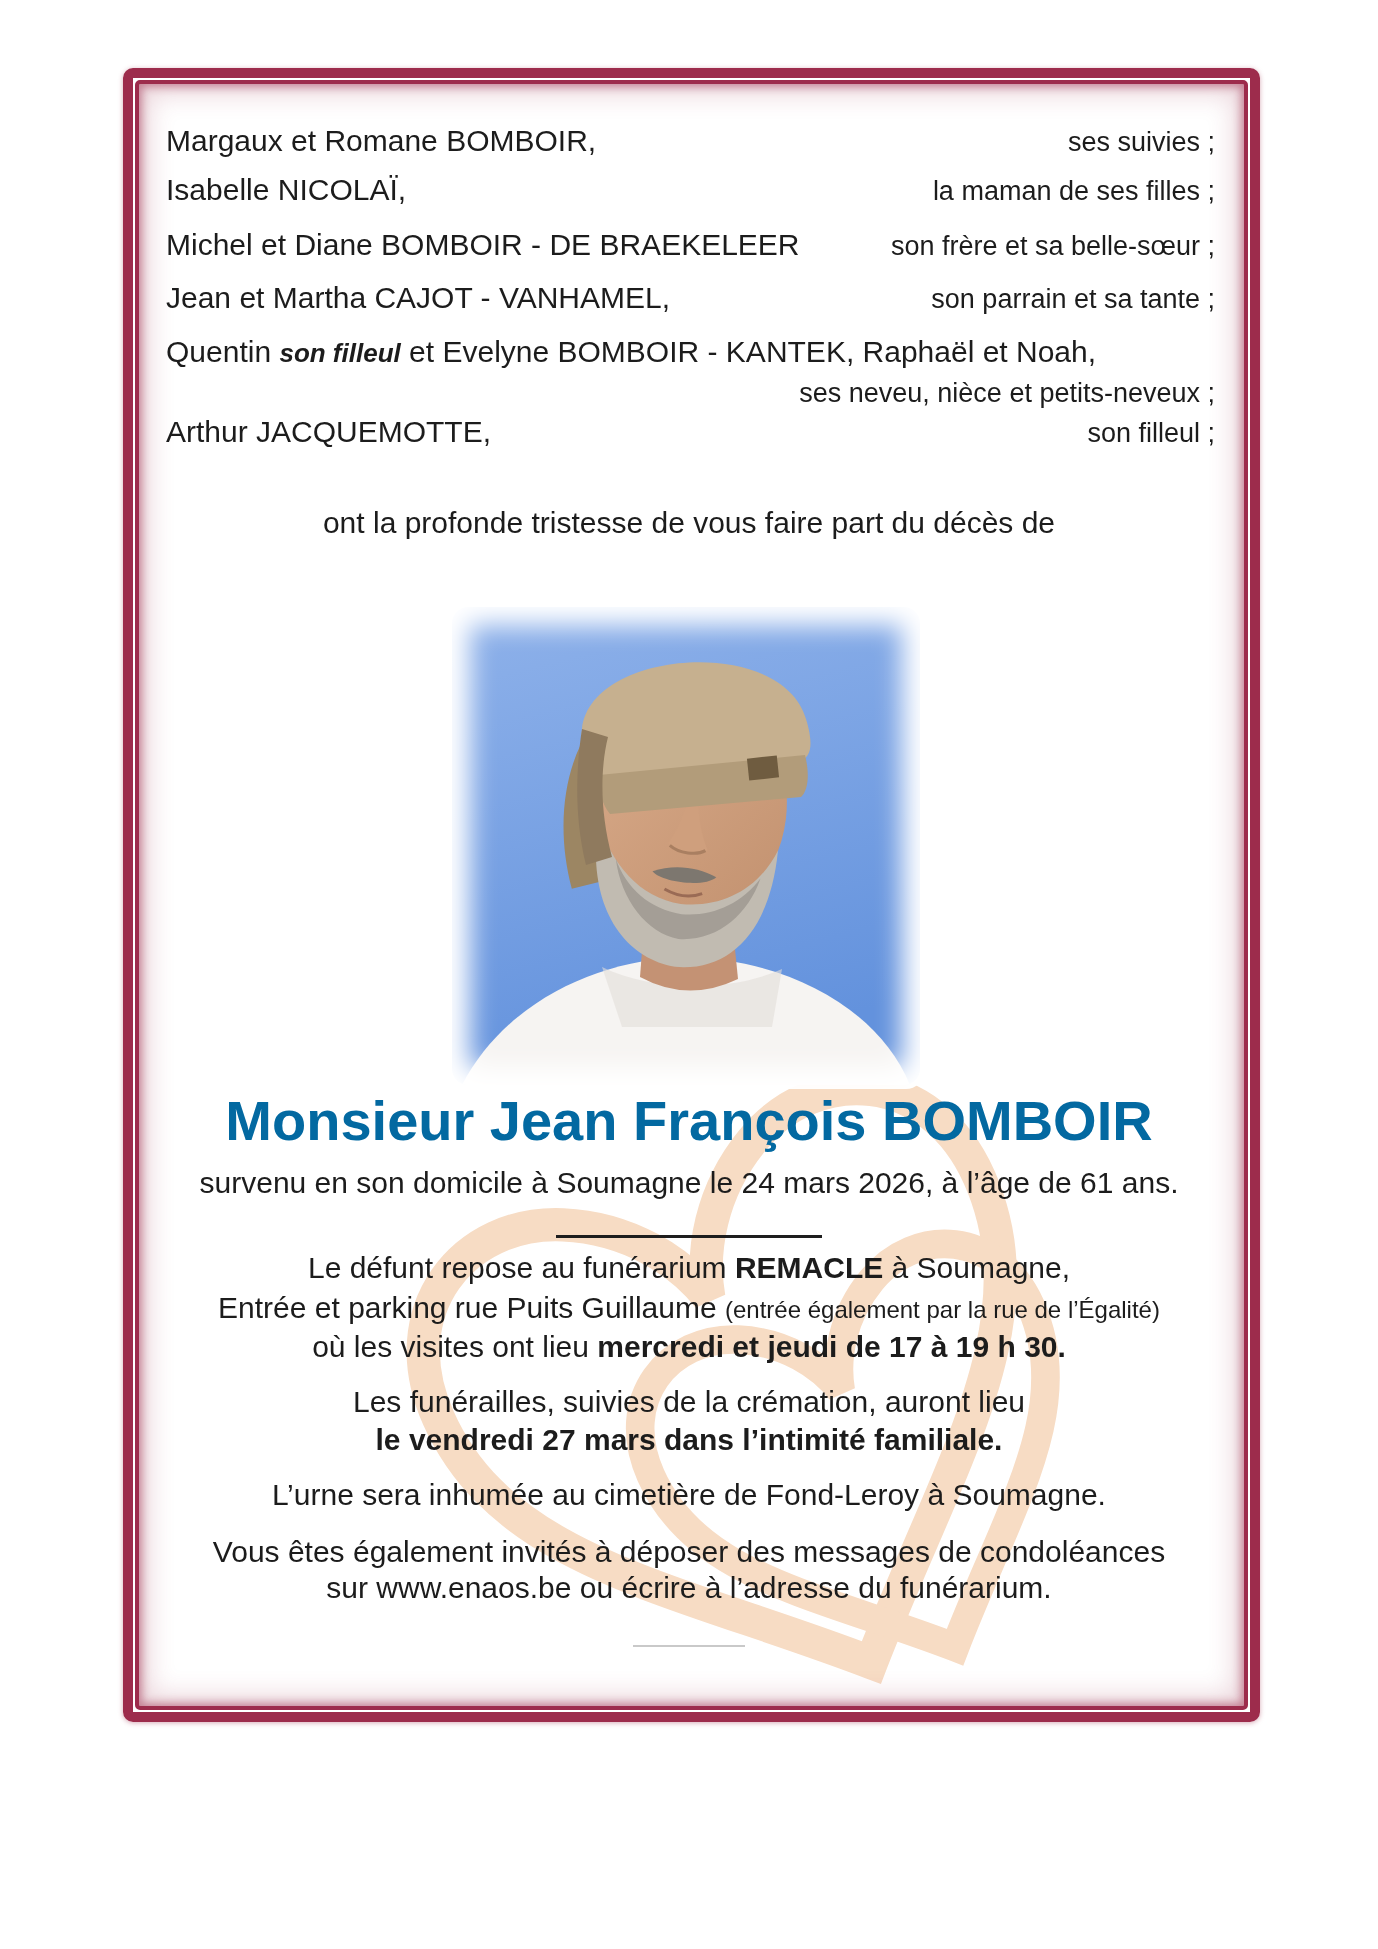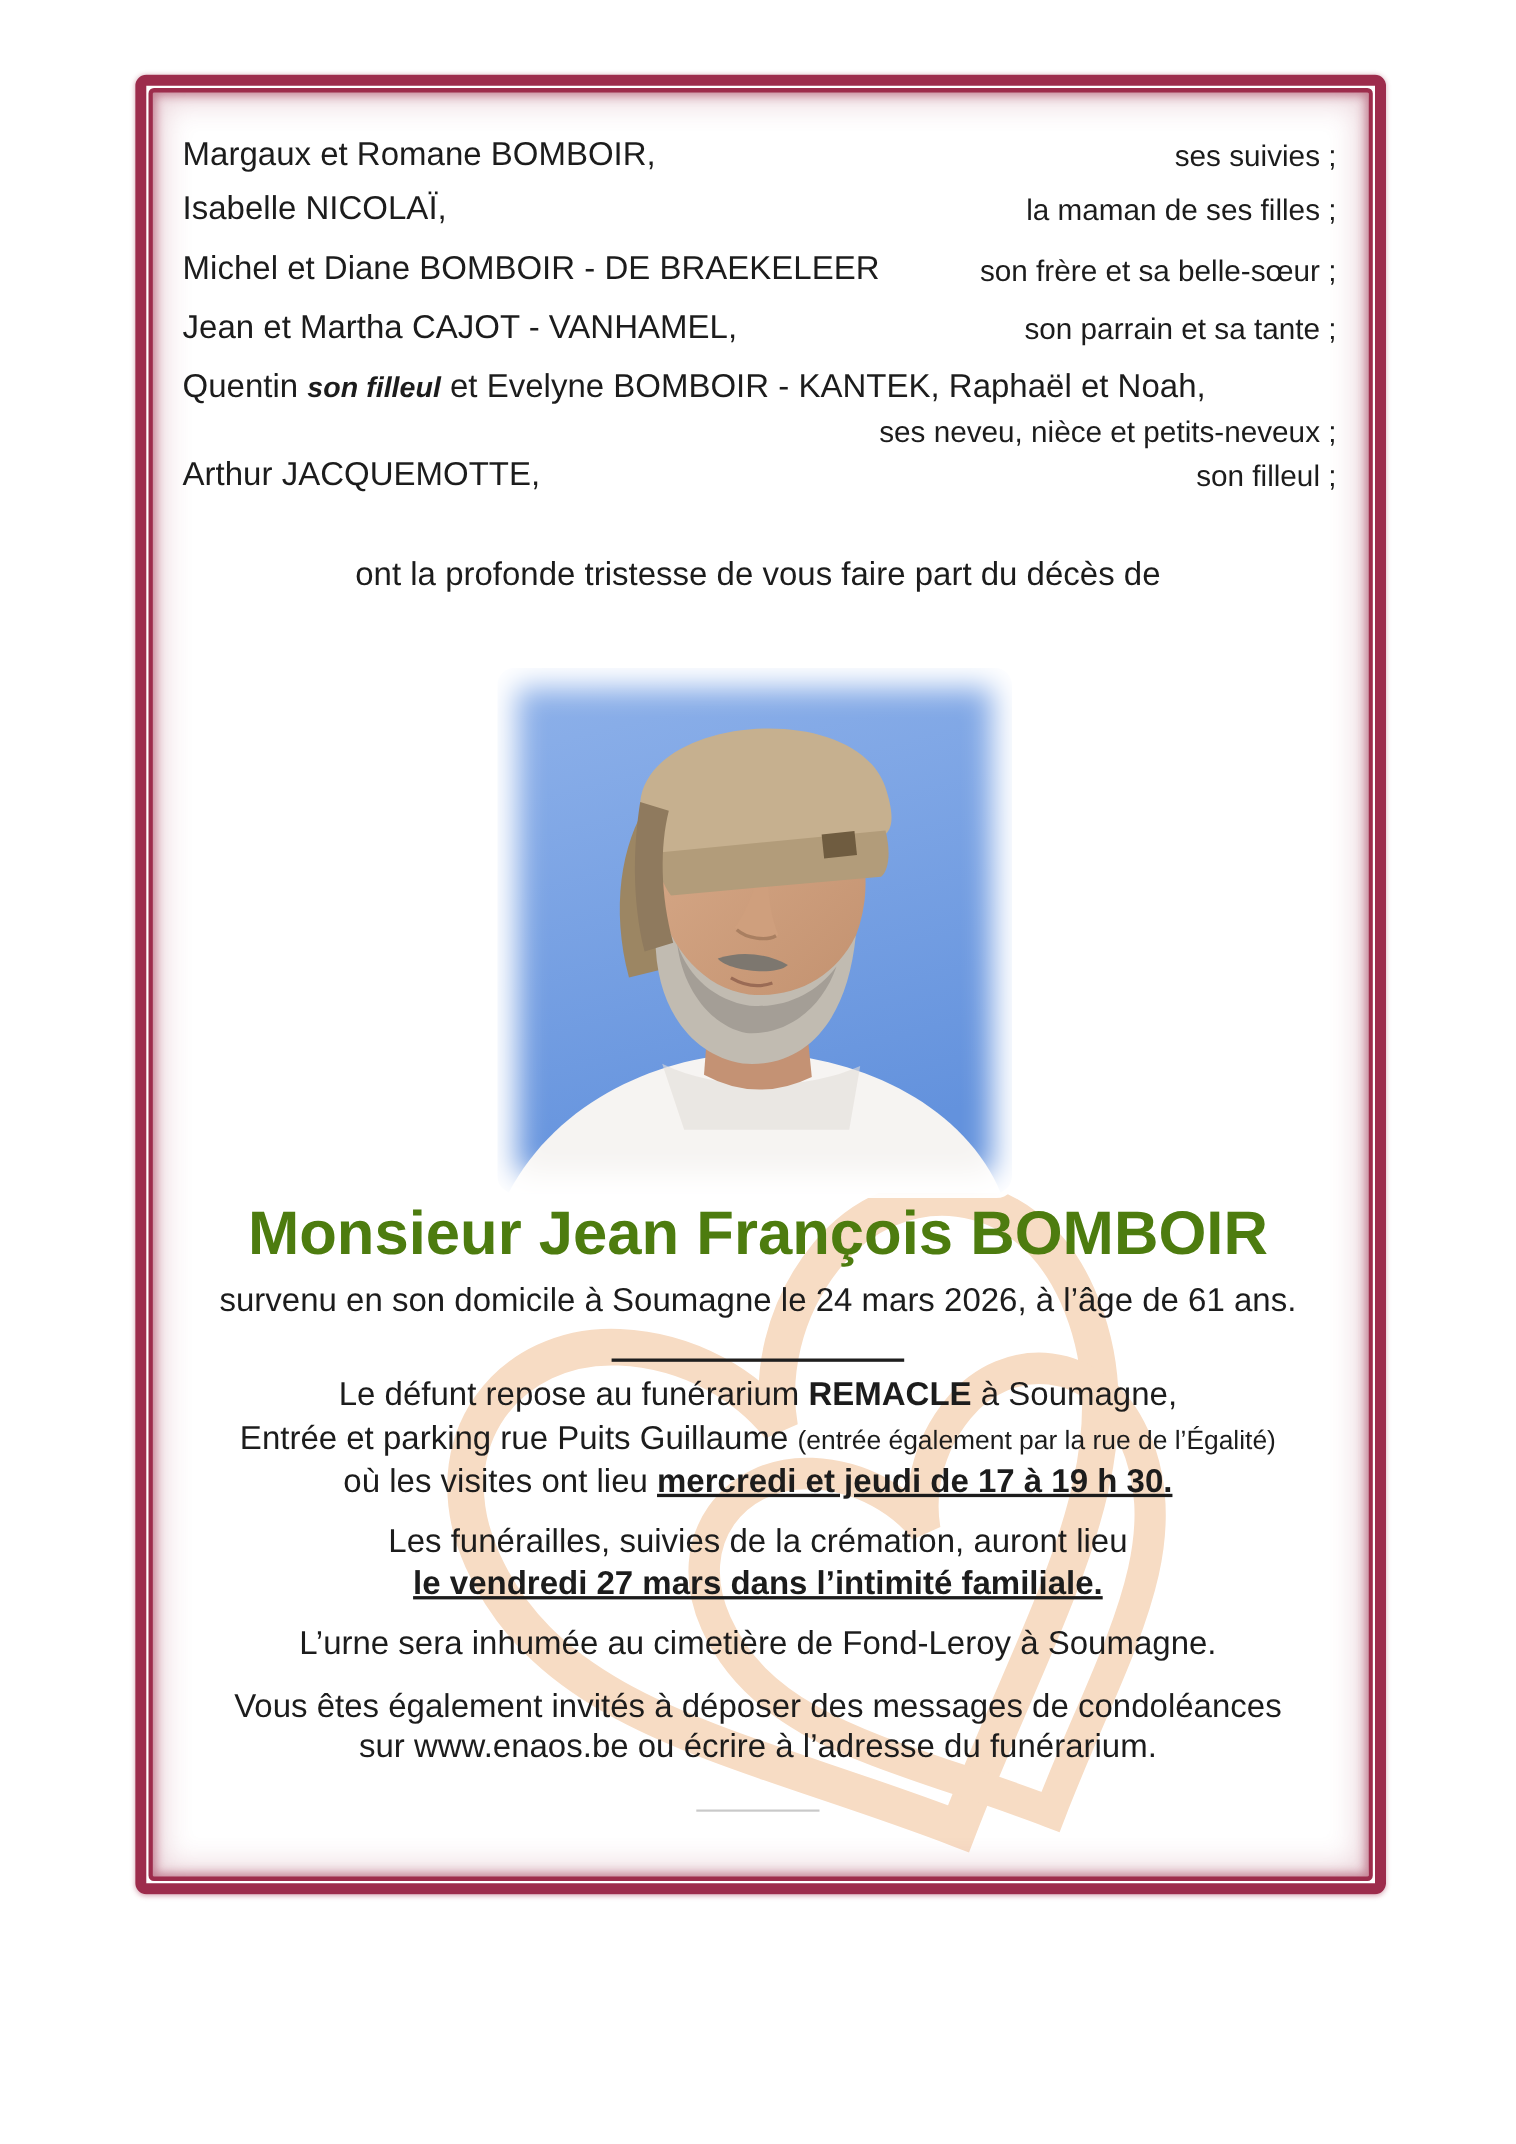--- a/index.html
+++ b/index.html
@@ -45,30 +45,30 @@
     position:absolute; left:452px; top:607px; width:468px; height:478px;
     border-radius:16px; overflow:hidden;
   }
   .photo svg { display:block; }
   .photo-fade {
     position:absolute; left:448px; top:603px; width:476px; height:486px;
     border-radius:18px; pointer-events:none;
     box-shadow: inset 0 0 26px 22px #ffffff;
   }
 
-  .title { top:1086px; font-size:56px; font-weight:bold; line-height:70px; color:#4d7c0f; }
+  .title { top:1086px; font-size:56px; font-weight:bold; line-height:70px; color:#0369a1; }
   .subtitle { top:1163px; font-size:30px; }
 
   .divider { position:absolute; left:0; right:0; margin:auto; top:1235px; width:266px; height:3px; background:#1e1e1e; }
   .mini-divider { position:absolute; left:0; right:0; margin:auto; top:1645px; width:112px; height:2px; background:#c9c9c9; }
 
   .p1{top:1248px}.p2{top:1288px}.p3{top:1327px}.p4{top:1382px}.p5{top:1420px}
   .p6{top:1475px}.p7{top:1532px}.p8{top:1568px}
   .small-part { font-size:24px; }
-  .bold-part { font-weight:bold;text-decoration:underline; }
+  .bold-part { font-weight:bold; }
   .semi { font-weight:600; }
   .footer-row { top:1651px; font-size:28px; }
 </style>
 </head>
 <body>
 
 <div class="page">
 
   <div class="watermark-clip">
     <svg class="watermark" width="880" height="820" viewBox="0 0 880 820" fill="none">

